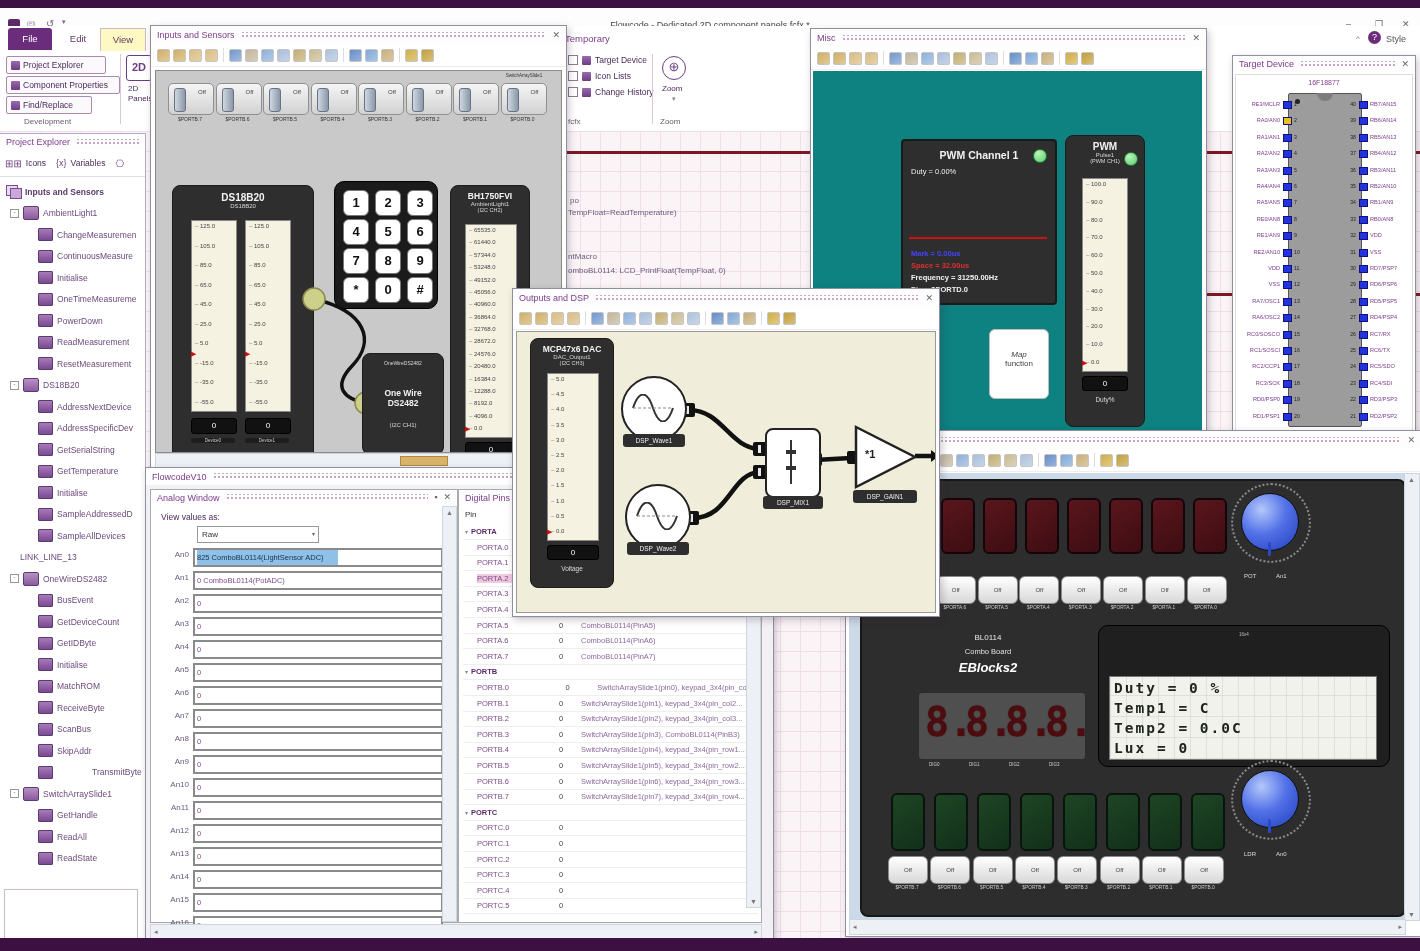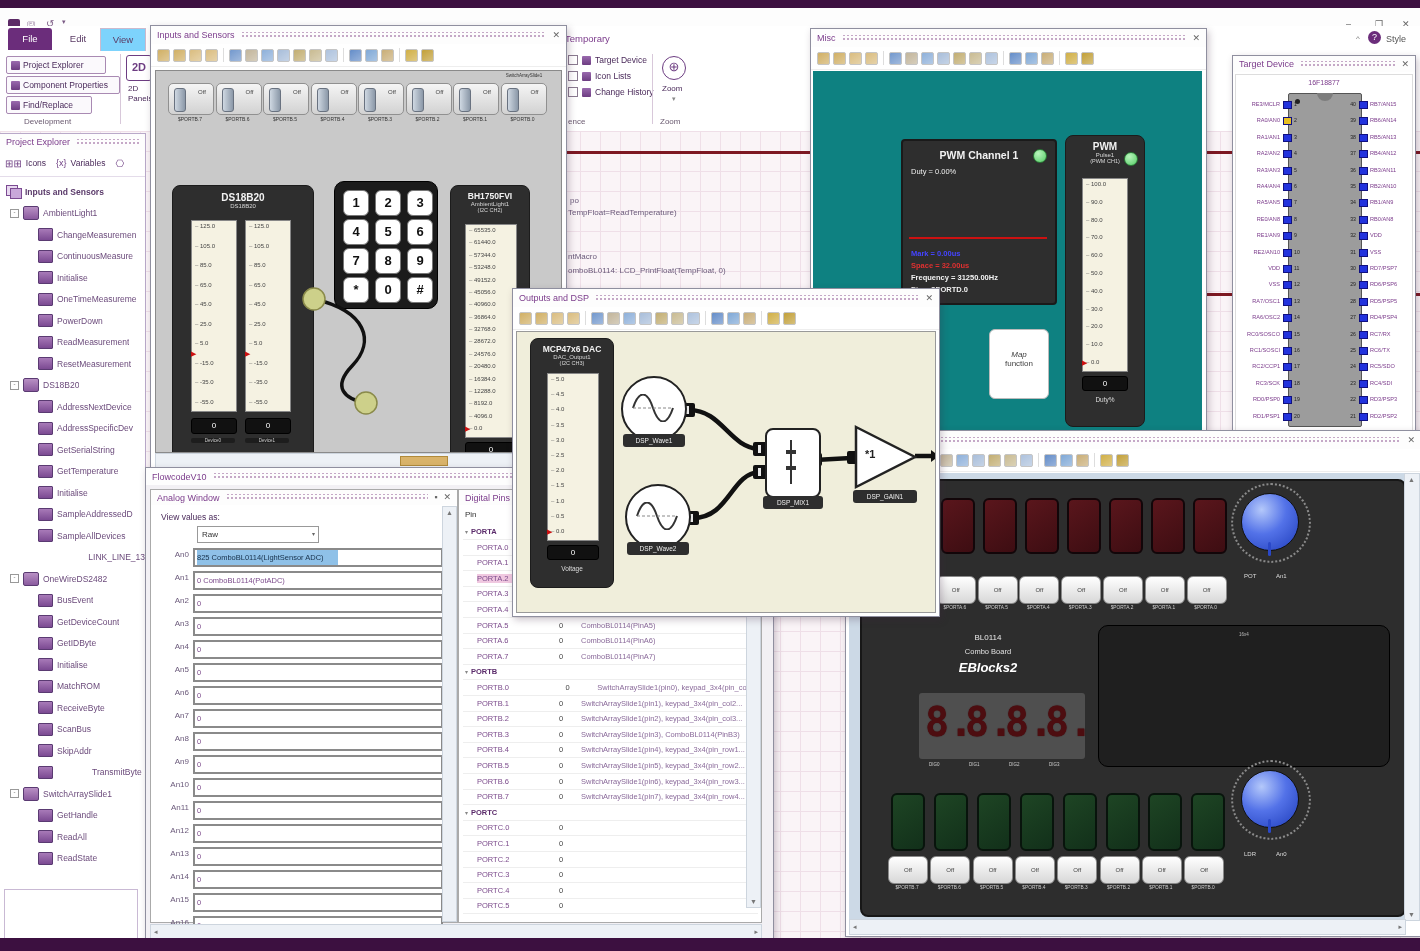--- a/index.html
+++ b/index.html
@@ -11,21 +11,21 @@
   .bottom-strip{left:0;top:938px;width:1420px;height:13px;background:#3c1040;z-index:40;}
   .titlebar{left:0;top:8px;width:1420px;height:18px;background:#fdfdfd;}
   .qat-sq{left:8px;top:11px;width:12px;height:12px;background:#5c2a66;border-radius:2px;}
   .qat-ic{top:10px;font-size:10px;color:#7a5a84;}
   .app-title{left:0;top:12px;width:1420px;text-align:center;font-size:9px;color:#444;}
   .win-ctl{top:11px;font-size:9px;color:#666;}
   
   .ribbon-bg{left:0;top:26px;width:1420px;height:105px;background:#ffffff;border-bottom:1px solid #c9b3c9;}
   .rtab{top:28px;height:22px;line-height:22px;text-align:center;font-size:9.5px;color:#5a3a64;}
   .rtab.file{background:#6b2d7b;color:#fff;border-radius:3px 3px 0 0;}
-  .rtab.sel{background:#7dd3fc;border:1px solid #cdbace;border-bottom:none;}
+  .rtab.sel{background:#fef9c3;border:1px solid #cdbace;border-bottom:none;}
   .rbtn{height:16px;border:1px solid #a98ab3;border-radius:2px;background:#fbf9fc;
         display:flex;align-items:center;gap:3px;padding:0 4px;font-size:8.5px;color:#4a2a5a;white-space:nowrap;}
   .rbtn .ri{width:9px;height:9px;background:linear-gradient(#9a6aae,#6d3d82);border-radius:1px;}
   .rgroup{font-size:8px;color:#6a5a70;}
   .vsep{width:1px;background:#d8c8da;}
   .chk{display:flex;align-items:center;gap:4px;font-size:8.5px;color:#4a2a5a;white-space:nowrap;}
   .chk .box{width:8px;height:8px;border:1px solid #8a7a90;background:#fff;}
   .chk .ri{width:9px;height:9px;background:linear-gradient(#9a6aae,#6d3d82);border-radius:1px;}
   .zoom-ic{width:22px;height:22px;border:1.5px solid #6d3d82;border-radius:50%;color:#6d3d82;
            font-size:13px;line-height:20px;text-align:center;}
@@ -112,20 +112,21 @@
 <body>
 
 <div id="root">
 
   <div class="abs top-strip"></div>
   <div class="abs titlebar">
     <div class="abs qat-sq"></div>
     <div class="abs qat-ic" style="left:27px;">🖫</div>
     <div class="abs qat-ic" style="left:46px;">↺</div>
     <div class="abs qat-ic" style="left:62px;font-size:7px;">▾</div>
+    <div class="abs app-title">Flowcode - Dedicated 2D component panels.fcfx *</div>
     <div class="abs win-ctl" style="left:1346px;">–</div>
     <div class="abs win-ctl" style="left:1375px;">❒</div>
     <div class="abs win-ctl" style="left:1402px;">✕</div>
   </div>
   <div class="abs ribbon-bg"></div>
   <div class="abs rtab file" style="left:8px;width:44px;">File</div>
   <div class="abs rtab" style="left:58px;width:40px;">Edit</div>
   <div class="abs rtab sel" style="left:100px;width:44px;">View</div>
   <div class="abs rtab" style="left:146px;width:40px;">Com</div>
   <div class="abs rtab" style="left:565px;width:60px;text-align:left;color:#7b3b8b;">Temporary</div>
@@ -158,21 +159,21 @@
         <div class="box"></div>
         <div class="ri"></div>
         <div>Icon Lists</div>
       </div>
       <div class="chk" style="margin-bottom: 6px;">
         <div class="box"></div>
         <div class="ri"></div>
         <div>Change History</div>
       </div>
     </div>
-  <div class="abs rgroup" style="left:568px;top:117px;">ence</div>
+  <div class="abs rgroup" style="left:568px;top:117px;">fcfx</div>
   <div class="abs vsep" style="left:652px;top:54px;height:70px;"></div>
   <div class="abs zoom-ic" style="left:662px;top:56px;">⊕</div>
   <div class="abs" style="left:662px;top:84px;font-size:8px;color:#4a2a5a;">Zoom</div>
   <div class="abs" style="left:672px;top:95px;font-size:7px;color:#888;">▾</div>
   <div class="abs rgroup" style="left:660px;top:117px;">Zoom</div>
   <div class="abs" style="left:1356px;top:34px;font-size:8px;color:#777;">^</div>
   <div class="abs help-circle" style="left:1368px;top:31px;">?</div>
   <div class="abs" style="left:1386px;top:34px;font-size:9px;color:#555;">Style</div>
 
   <div class="abs main-bg"></div>
@@ -272,21 +273,21 @@
           <div style="overflow: hidden; text-overflow: ellipsis;">Initialise</div>
         </div>
         <div class="trow" style="padding-left: 34px;">
           <div class="cube"></div>
           <div style="overflow: hidden; text-overflow: ellipsis;">SampleAddressedD</div>
         </div>
         <div class="trow" style="padding-left: 34px;">
           <div class="cube"></div>
           <div style="overflow: hidden; text-overflow: ellipsis;">SampleAllDevices</div>
         </div>
-        <div class="trow" style="padding-left: 16px; justify-content: flex-end;">
+        <div class="trow" style="padding-left: 16px;">
           <div style="overflow: hidden; text-overflow: ellipsis;">LINK_LINE_13</div>
         </div>
         <div class="trow" style="padding-left: 6px;">
           <div class="exp">-</div>
           <div class="fold"></div>
           <div style="overflow: hidden; text-overflow: ellipsis;">OneWireDS2482</div>
         </div>
         <div class="trow" style="padding-left: 34px;">
           <div class="cube"></div>
           <div style="overflow: hidden; text-overflow: ellipsis;">BusEvent</div>
@@ -468,20 +469,26 @@
             <div class="key" style="left: 72px; top: 95px;">#</div>
           </div>
       </div>
 
       <svg class="abs" style="left:140px;top:190px;" width="130" height="160">
         <path d="M18,38 C70,50 80,80 56,105 C36,126 48,138 70,142" fill="none" stroke="#111" stroke-width="3.5"></path>
         <circle cx="18" cy="38" r="11" fill="#cdd08a" stroke="#8a8a4a" stroke-width="1.5"></circle>
         <circle cx="70" cy="142" r="11" fill="#cdd08a" stroke="#8a8a4a" stroke-width="1.5"></circle>
       </svg>
 
+      <div class="comp" style="left:206px;top:282px;width:80px;height:100px;">
+        <div class="csub" style="font-size:5px;margin-top:6px;">OneWireDS2482</div>
+        <div class="ctitle" style="font-size:8.5px;margin-top:22px;">One Wire</div>
+        <div class="ctitle" style="font-size:8.5px;">DS2482</div>
+        <div class="csub" style="font-size:6px;margin-top:14px;">(I2C CH1)</div>
+      </div>
 
       <div class="comp" style="left:294px;top:114px;width:78px;height:290px;">
         <div class="ctitle" style="font-size:8.5px;margin-top:5px;">BH1750FVI</div>
         <div class="csub" style="font-size:6px;">AmbientLight1</div>
         <div class="csub" style="font-size:5.5px;">(I2C CH2)</div>
         <div class="track" id="scale-bh" style="left:14px;top:38px;width:50px;height:212px;">
             <div class="tick" style="top: 2px;">65535.0</div>
             <div class="tick" style="top: 14.375px;">61440.0</div>
             <div class="tick" style="top: 26.75px;">57344.0</div>
             <div class="tick" style="top: 39.125px;">53248.0</div>
@@ -791,20 +798,28 @@
         </div>
         <div id="seg-labels">
             <div class="abs" style="left: 67px; top: 281px; font-size: 4.5px; color: rgb(207, 207, 207);">DIG0</div>
             <div class="abs" style="left: 107px; top: 281px; font-size: 4.5px; color: rgb(207, 207, 207);">DIG1</div>
             <div class="abs" style="left: 147px; top: 281px; font-size: 4.5px; color: rgb(207, 207, 207);">DIG2</div>
             <div class="abs" style="left: 187px; top: 281px; font-size: 4.5px; color: rgb(207, 207, 207);">DIG3</div>
           </div>
 
         <div class="abs" style="left:236px;top:144px;width:290px;height:140px;background:#1f1f1f;border:1px solid #000;border-radius:10px;">
           <div style="text-align:center;font-size:4.5px;color:#bbb;margin-top:6px;">16x4</div>
+          <div class="abs" style="left:10px;top:50px;width:268px;height:84px;background:#f2f2ec;border:1px solid #777;
+               background-image:repeating-linear-gradient(90deg,rgba(190,190,180,.35) 0 1px,transparent 1px 16px),repeating-linear-gradient(0deg,rgba(190,190,180,.35) 0 1px,transparent 1px 21px);
+               padding:1px 4px;box-sizing:border-box;" id="lcd-lines">
+              <div class="lcdline">Duty = 0 %</div>
+              <div class="lcdline">Temp1 = C</div>
+              <div class="lcdline">Temp2 = 0.0C</div>
+              <div class="lcdline">Lux = 0</div>
+            </div>
         </div>
 
         <div id="leds-bot">
             <div class="ledrect" style="left: 29px; top: 312px; height: 54px; background: linear-gradient(145deg, rgb(30, 69, 36), rgb(18, 48, 26)); border: 2px solid rgb(8, 20, 12);"></div>
             <div class="ledrect" style="left: 71.9px; top: 312px; height: 54px; background: linear-gradient(145deg, rgb(30, 69, 36), rgb(18, 48, 26)); border: 2px solid rgb(8, 20, 12);"></div>
             <div class="ledrect" style="left: 114.8px; top: 312px; height: 54px; background: linear-gradient(145deg, rgb(30, 69, 36), rgb(18, 48, 26)); border: 2px solid rgb(8, 20, 12);"></div>
             <div class="ledrect" style="left: 157.7px; top: 312px; height: 54px; background: linear-gradient(145deg, rgb(30, 69, 36), rgb(18, 48, 26)); border: 2px solid rgb(8, 20, 12);"></div>
             <div class="ledrect" style="left: 200.6px; top: 312px; height: 54px; background: linear-gradient(145deg, rgb(30, 69, 36), rgb(18, 48, 26)); border: 2px solid rgb(8, 20, 12);"></div>
             <div class="ledrect" style="left: 243.5px; top: 312px; height: 54px; background: linear-gradient(145deg, rgb(30, 69, 36), rgb(18, 48, 26)); border: 2px solid rgb(8, 20, 12);"></div>
             <div class="ledrect" style="left: 286.4px; top: 312px; height: 54px; background: linear-gradient(145deg, rgb(30, 69, 36), rgb(18, 48, 26)); border: 2px solid rgb(8, 20, 12);"></div>

